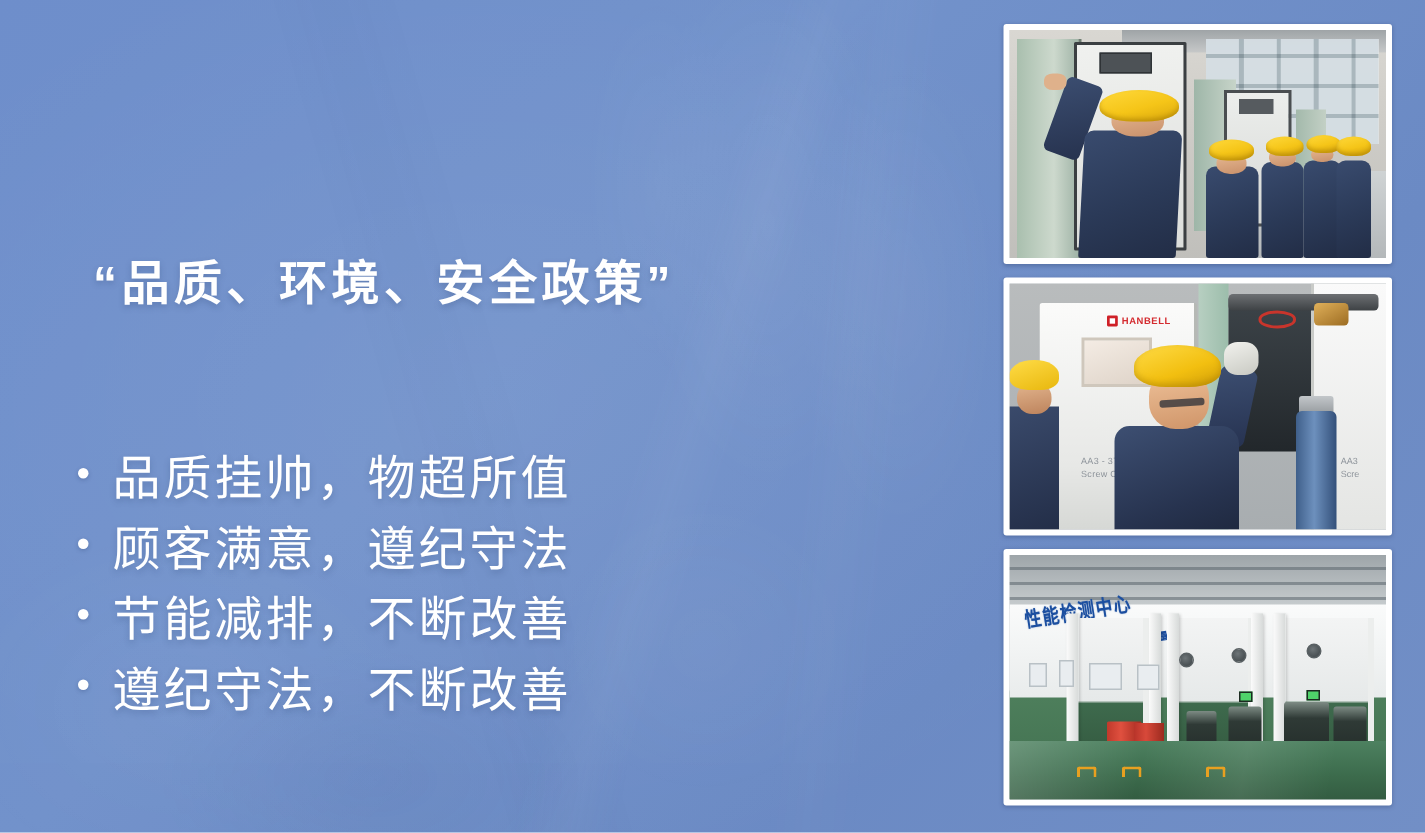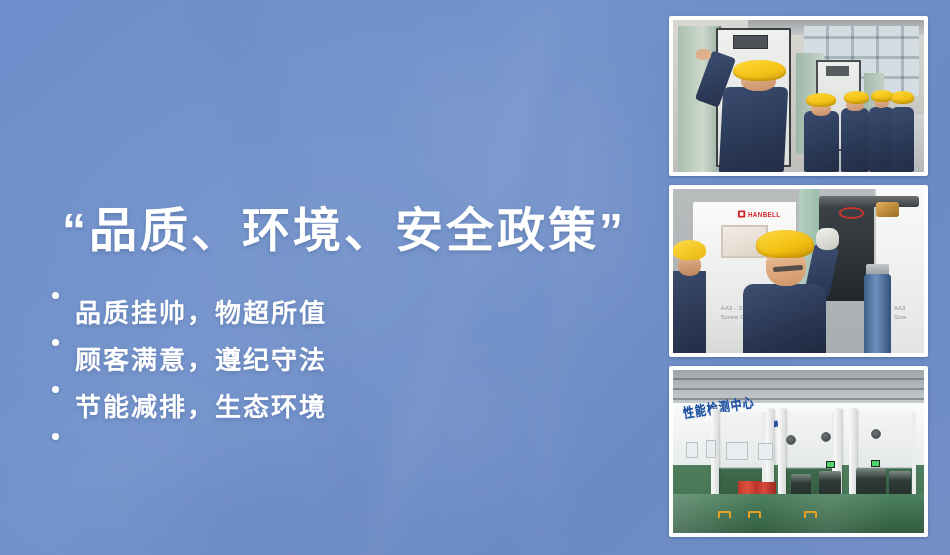--- a/index.html
+++ b/index.html
@@ -69,46 +69,46 @@
     letter-spacing: 6px;
     color: #ffffff;
     font-weight: 700;
     text-shadow: 0 2px 5px rgba(40,62,110,.30);
     white-space: nowrap;
   }
 
   .brand-subtitle {
     position: absolute;
     left: 62px;
-    top: 201px;
-    font-size: 48px;
+    top: 169px;
+    font-size: 32px;
     line-height: 1.25;
     letter-spacing: 3px;
     color: #ffffff;
     font-weight: 600;
     text-shadow: 0 2px 4px rgba(40,62,110,.26);
     white-space: nowrap;
   }
 
   .policy-list {
     position: absolute;
     left: 52px;
     top: 292px;
     margin: 0;
     padding: 0;
     list-style: none;
   }
   .policy-item {
     display: flex;
-    align-items: flex-start;
+    align-items: center;
     height: 47px;
     color: #ffffff;
-    font-size: 26px;
+    font-size: 32px;
     letter-spacing: 2px;
-    font-weight: 700;
+    font-weight: 400;
     text-shadow: 0 2px 4px rgba(40,62,110,.26);
     white-space: nowrap;
   }
   .policy-bullet {
     display: inline-block;
     width: 7px;
     height: 7px;
     border-radius: 50%;
     background: #ffffff;
     margin-right: 16px;
@@ -473,24 +473,25 @@
       <li class="policy-item">
         <span class="policy-bullet"></span>
         <span>品质挂帅，物超所值</span>
       </li>
       <li class="policy-item">
         <span class="policy-bullet"></span>
         <span>顾客满意，遵纪守法</span>
       </li>
       <li class="policy-item">
         <span class="policy-bullet"></span>
-        <span>节能减排，生态环境</span>
+        <span>节能减排，不断改善</span>
       </li>
       <li class="policy-item">
         <span class="policy-bullet"></span>
+        <span>遵纪守法，不断改善</span>
       </li>
     </ul>
   </div>
 
   <div class="photo-col">
 
     <div class="photo-frame p1">
       <div class="photo-inner">
         <div class="ph1-bg"></div>
         <div class="ph1-ceiling"></div>

